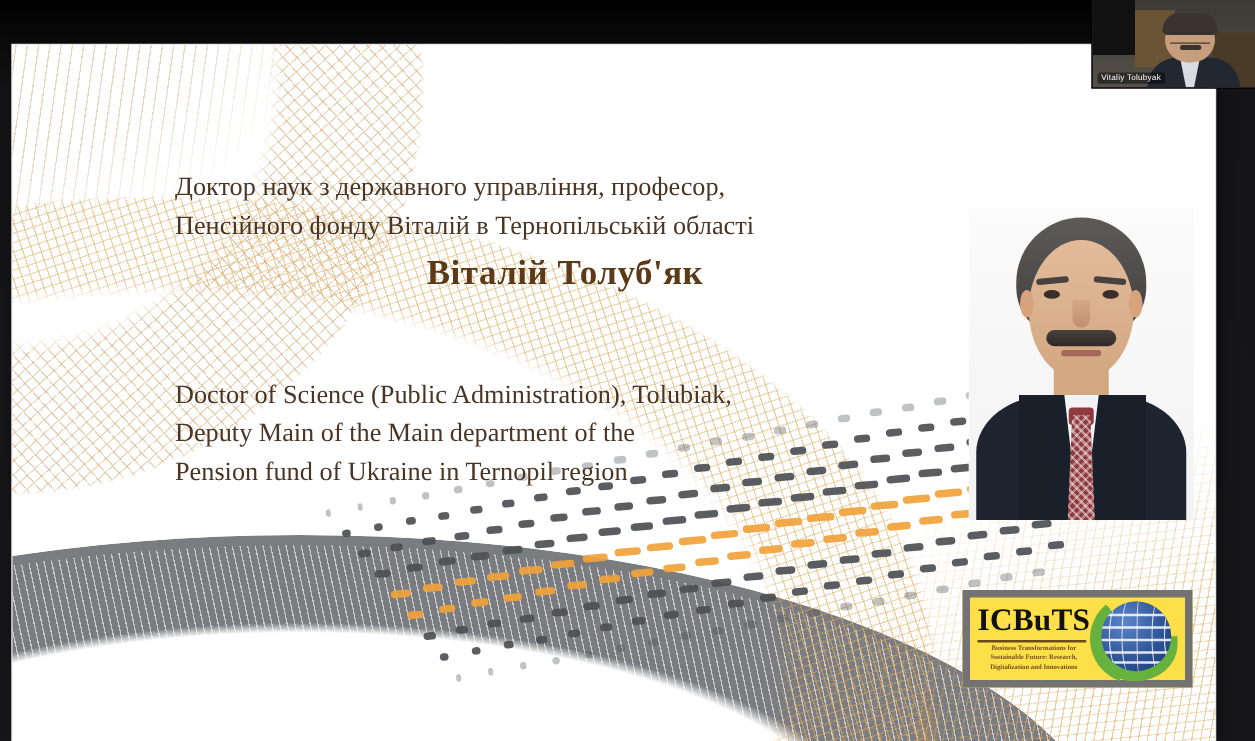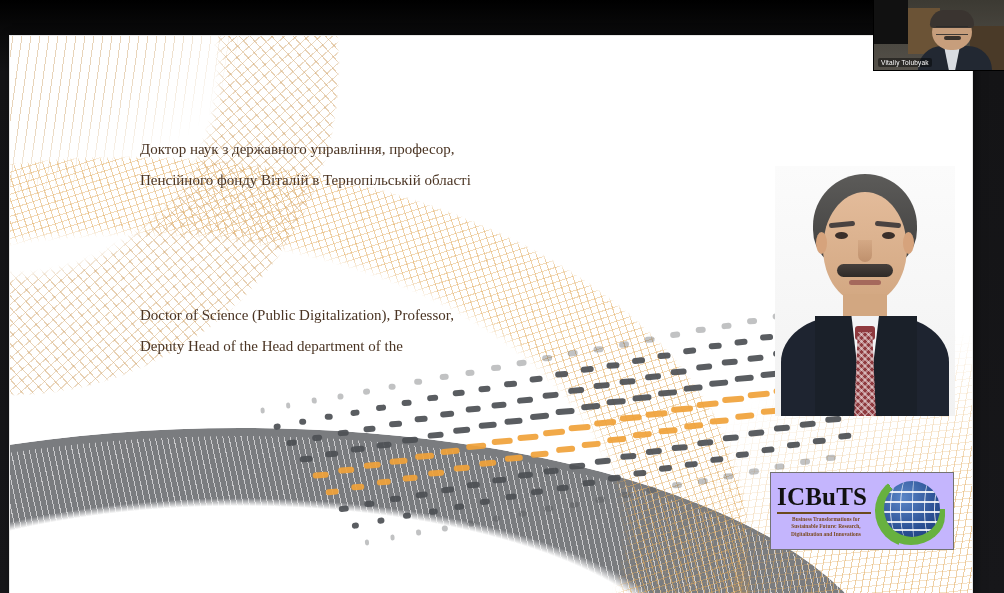--- a/index.html
+++ b/index.html
@@ -79,21 +79,21 @@
 
   
   .dash-band{position:absolute;left:250px;top:372px;width:560px;height:185px;
      transform:rotate(-13deg);transform-origin:left top;}
   .dash{position:absolute;height:6px;border-radius:3px;}
 
   
   .txt{position:absolute;color:#4a3222;}
   .ua-block{left:130px;top:98px;width:600px;}
   .en-block{left:130px;top:264px;width:600px;}
-  .line{font-size:15px;line-height:31px;color:#4a3423;white-space:nowrap;
+  .line{font-size:21px;line-height:31px;color:#4a3423;white-space:nowrap;
         text-shadow:0 1px 0 rgba(255,255,255,.7);}
   .name{font-size:28px;font-weight:bold;color:#5d3a17;margin-top:7px;
         text-align:center;white-space:nowrap;letter-spacing:.4px;}
   .name.ua{padding-left:24px;}
   .name.en{padding-left:26px;}
 
   
   .portrait{position:absolute;left:765px;top:130px;width:180px;height:250px;
      background:#fdfdfd;overflow:hidden;}
   .p-bg{position:absolute;inset:0;background:linear-gradient(180deg,#fbfbfb,#f2f2f2);}
@@ -123,22 +123,22 @@
      clip-path:polygon(24% 0,100% 0,100% 100%,0 100%);}
   .p-tie{position:absolute;left:77px;top:166px;width:26px;height:86px;
      background:
        repeating-linear-gradient(45deg, rgba(255,255,255,.45) 0 2px, transparent 2px 5px),
        repeating-linear-gradient(-45deg, rgba(255,255,255,.35) 0 2px, transparent 2px 5px),
        #8f3a3f;
      clip-path:polygon(22% 0,78% 0,92% 100%,8% 100%);}
   .p-knot{position:absolute;left:80px;top:160px;width:20px;height:14px;background:#8f3a3f;border-radius:3px;}
 
   
-  .logo{position:absolute;left:760px;top:436px;width:184px;height:78px;background:#c4b5fd;
-     border:1px solid #737373;display:flex;align-items:center;box-sizing:border-box;padding:4px 6px;}
+  .logo{position:absolute;left:760px;top:436px;width:184px;height:78px;background:#fde047;
+     border:6px solid #737373;display:flex;align-items:center;box-sizing:border-box;padding:4px 6px;}
   .logo-txt{flex:1;}
   .logo-title{font-size:25px;font-weight:bold;color:#111;letter-spacing:.2px;line-height:1;}
   .logo-rule{height:2px;background:#6b4a1e;margin:3px 0 2px;width:96%;}
   .logo-sub{font-size:5.4px;line-height:7.4px;color:#7a4a22;text-align:center;font-weight:bold;}
   .globe{position:relative;width:72px;height:72px;flex:0 0 72px;}
   .leaf{position:absolute;inset:0;border-radius:50%;
      background:conic-gradient(from 200deg,#67b13f 0 120deg,transparent 120deg 360deg);}
   .leaf2{position:absolute;left:2px;top:34px;width:68px;height:36px;border-radius:0 0 40px 40px/0 0 34px 34px;
      background:#67b13f;}
   .globe-ball{position:absolute;left:9px;top:6px;width:56px;height:56px;border-radius:50%;
@@ -373,25 +373,27 @@
         <div class="dash" style="left: 436px; top: 168.8px; width: 10px; background: rgb(76, 79, 84); opacity: 0.35; transform: rotate(8deg);"></div>
         <div class="dash" style="left: 462px; top: 170px; width: 10px; background: rgb(76, 79, 84); opacity: 0.35; transform: rotate(8deg);"></div>
         <div class="dash" style="left: 488px; top: 171.2px; width: 10px; background: rgb(76, 79, 84); opacity: 0.35; transform: rotate(8deg);"></div>
         <div class="dash" style="left: 514px; top: 172.4px; width: 10px; background: rgb(76, 79, 84); opacity: 0.35; transform: rotate(8deg);"></div>
         <div class="dash" style="left: 540px; top: 173.6px; width: 10px; background: rgb(76, 79, 84); opacity: 0.35; transform: rotate(8deg);"></div>
       </div>
 
     <div class="txt ua-block">
       <div class="line">Доктор наук з державного управління, професор,</div>
       <div class="line">Пенсійного фонду Віталій в Тернопільській області</div>
+      <div class="name ua">Віталій Толуб'як</div>
     </div>
 
     <div class="txt en-block">
-      <div class="line">Doctor of Science (Public Digitalization), Professor,</div>
-      <div class="line">Deputy Head of the Head department of the</div>
+      <div class="line">Doctor of Science (Public Administration), Tolubiak,</div>
+      <div class="line">Deputy Main of the Main department of the</div>
+      <div class="line">Pension fund of Ukraine in Ternopil region</div>
     </div>
 
     <div class="portrait">
       <div class="p-bg"></div>
       <div class="p-hair"></div>
       <div class="p-face"></div>
       <div class="p-ear l"></div>
       <div class="p-ear r"></div>
       <div class="p-brow l"></div>
       <div class="p-brow r"></div>

